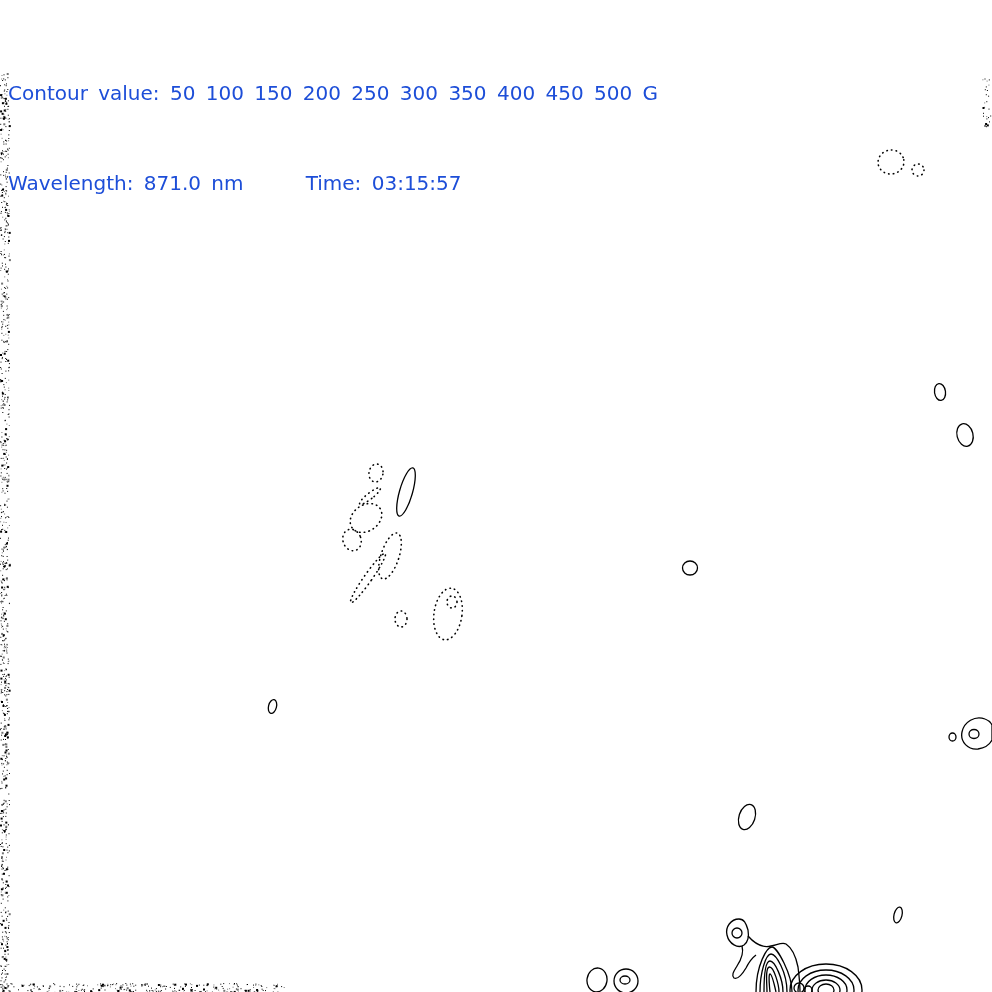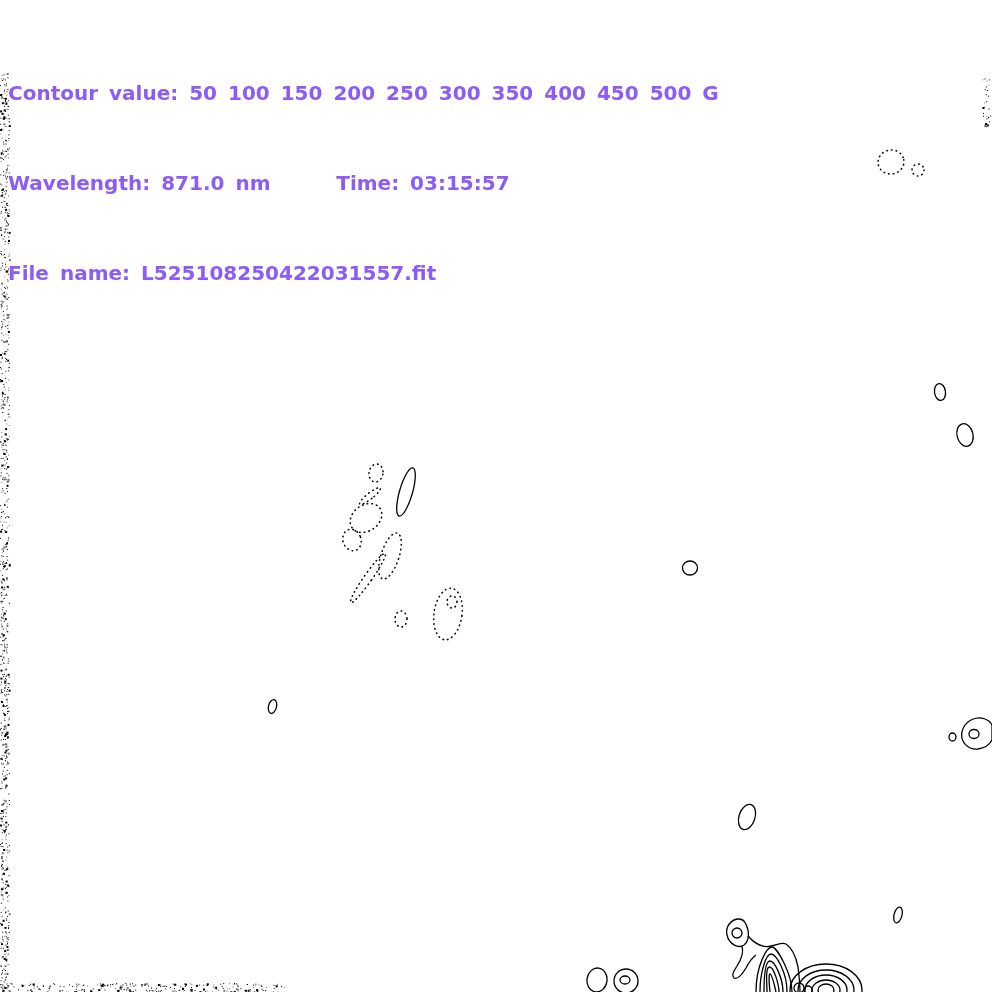--- a/index.html
+++ b/index.html
@@ -1,19 +1,19 @@
 <!DOCTYPE html>
 <html><head>
 <meta charset="utf-8">
 <style>
   html,body{margin:0;padding:0;background:#fff;}
   body{width:992px;height:992px;position:relative;overflow:hidden;
        font-family:"DejaVu Sans","Liberation Sans",sans-serif;}
   .stage{position:absolute;left:0;top:0;width:992px;height:992px;background:#fff;}
-  .header{position:absolute;left:8px;top:18px;color:#8b5cf6;font-size:20px;font-weight:bold;
+  .header{position:absolute;left:8px;top:18px;color:#1d4ed8;font-size:20px;font-weight:normal;
           line-height:30px;white-space:pre;word-spacing:4px;letter-spacing:0;}
   .header div{height:30px;}
   svg{position:absolute;left:0;top:0;}
 </style>
 </head>
 <body>
 
 <div class="stage">
   <svg id="plot" width="992" height="992" viewBox="0 0 992 992">
       <ellipse fill="none" stroke="#000000" stroke-width="1.6" stroke-dasharray="0.5 4.2" stroke-linecap="round" cx="891" cy="162" rx="13" ry="12" transform="rotate(-10 891 162)"></ellipse>
@@ -1252,15 +1252,14 @@
         <rect x="982.5" y="107.0" width="2" height="2" fill="#000000"></rect>
         <rect x="986.2" y="116.1" width="1" height="1" fill="#000000" opacity="0.55"></rect>
         <rect x="989.0" y="121.4" width="1" height="1" fill="#000000"></rect>
         <rect x="986.6" y="80.6" width="1" height="1" fill="#000000" opacity="0.55"></rect>
         <rect x="988.8" y="79.4" width="1" height="1" fill="#000000"></rect>
       </g>
     </svg>
   <div class="header">
     <div>Contour value: 50 100 150 200 250 300 350 400 450 500 G</div>
     <div>Wavelength: 871.0 nm      Time: 03:15:57</div>
-    <div>File name: L525108250422031557.fit</div>
   </div>
 </div>
 
 </body></html>

